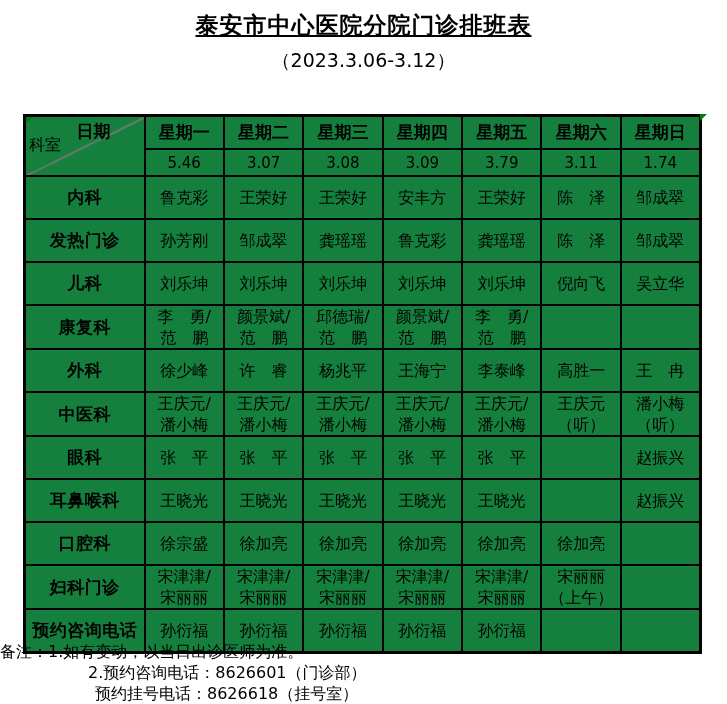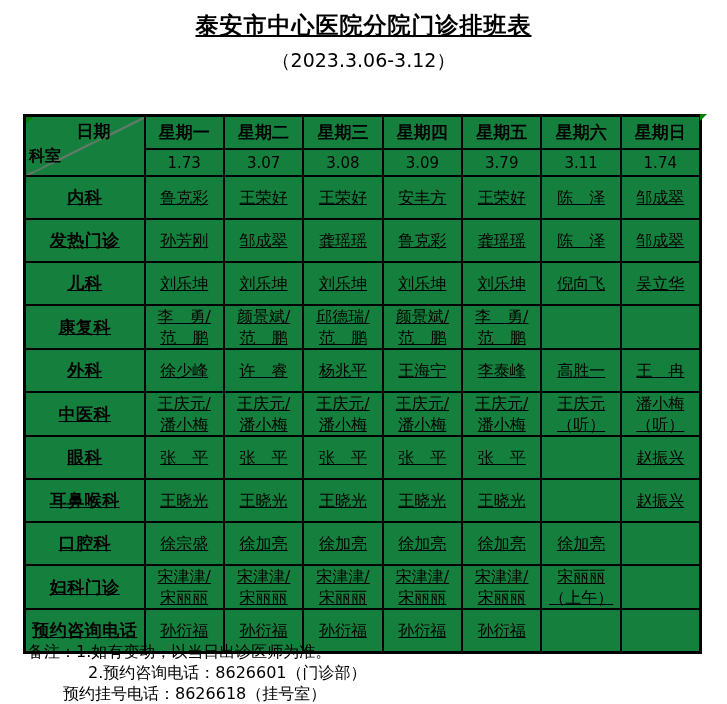--- a/index.html
+++ b/index.html
@@ -8,35 +8,35 @@
   .title{position:absolute;top:10px;left:0;width:100%;text-align:center;
          font-size:23px;font-weight:bold;letter-spacing:1px;text-decoration:underline;}
   .subtitle{position:absolute;top:48px;left:0;width:100%;text-align:center;
          font-size:19px;font-weight:normal;}
   .tbl-wrap{position:absolute;left:23px;top:78px;}
   table{border-collapse:collapse;table-layout:fixed;width:676px;border:3px solid #000;background:#15803d;margin-top:36px;}
   th,td{border:2px solid #000;text-align:center;vertical-align:middle;padding:0;
         position:relative;overflow:hidden;font-weight:normal;}
   tr.days th{height:31px;font-size:17px;font-weight:bold;}
   tr.dates td{height:25px;font-size:15px;}
-  tbody tr{height:43px;text-decoration:underline;}
+  tbody tr{height:43px;}
   th.dept{font-size:17px;font-weight:bold;letter-spacing:0.5px;}
   td.cell{font-size:16px;white-space:pre-line;line-height:21px;}
   th.corner{background:linear-gradient(to bottom right,
             rgba(0,0,0,0) 49.3%, #777 49.3%, #777 50.9%, rgba(0,0,0,0) 50.9%);}
   .corner-top{position:absolute;top:3px;right:33px;font-size:17px;font-weight:bold;}
-  .corner-bottom{position:absolute;bottom:8px;left:3px;font-size:16px;font-weight:bold;}
+  .corner-bottom{position:absolute;bottom:19px;left:3px;font-size:16px;font-weight:normal;}
   .mark{position:absolute;top:0;left:0;width:0;height:0;
         border-top:7px solid #008000;border-right:7px solid transparent;}
   .stray{position:absolute;left:700px;top:114px;width:0;height:0;
         border-top:7px solid #008000;border-right:7px solid transparent;}
   .notes{position:absolute;left:0;top:641px;font-size:16px;line-height:21px;}
-  .note1{padding-left:28px;}
+  .note1{}
   .note2{padding-left:88px;}
-  .note3{padding-left:63px;}
+  .note3{padding-left:95px;}
 </style>
 </head>
 <body>
 
 <div class="page">
   <div class="title">泰安市中心医院分院门诊排班表</div>
   <div class="subtitle">（2023.3.06-3.12）</div>
 
   <div class="tbl-wrap">
     <table id="sched">
@@ -59,21 +59,21 @@
             </th>
             <th class="day">星期一</th>
             <th class="day">星期二</th>
             <th class="day">星期三</th>
             <th class="day">星期四</th>
             <th class="day">星期五</th>
             <th class="day">星期六</th>
             <th class="day">星期日</th>
           </tr>
           <tr class="dates">
-            <td class="date">1.73</td>
+            <td class="date">5.46</td>
             <td class="date">3.07</td>
             <td class="date">3.08</td>
             <td class="date">3.09</td>
             <td class="date">3.79</td>
             <td class="date">3.11</td>
             <td class="date">1.74</td>
           </tr>
         </thead>
       <tbody>
           <tr>

